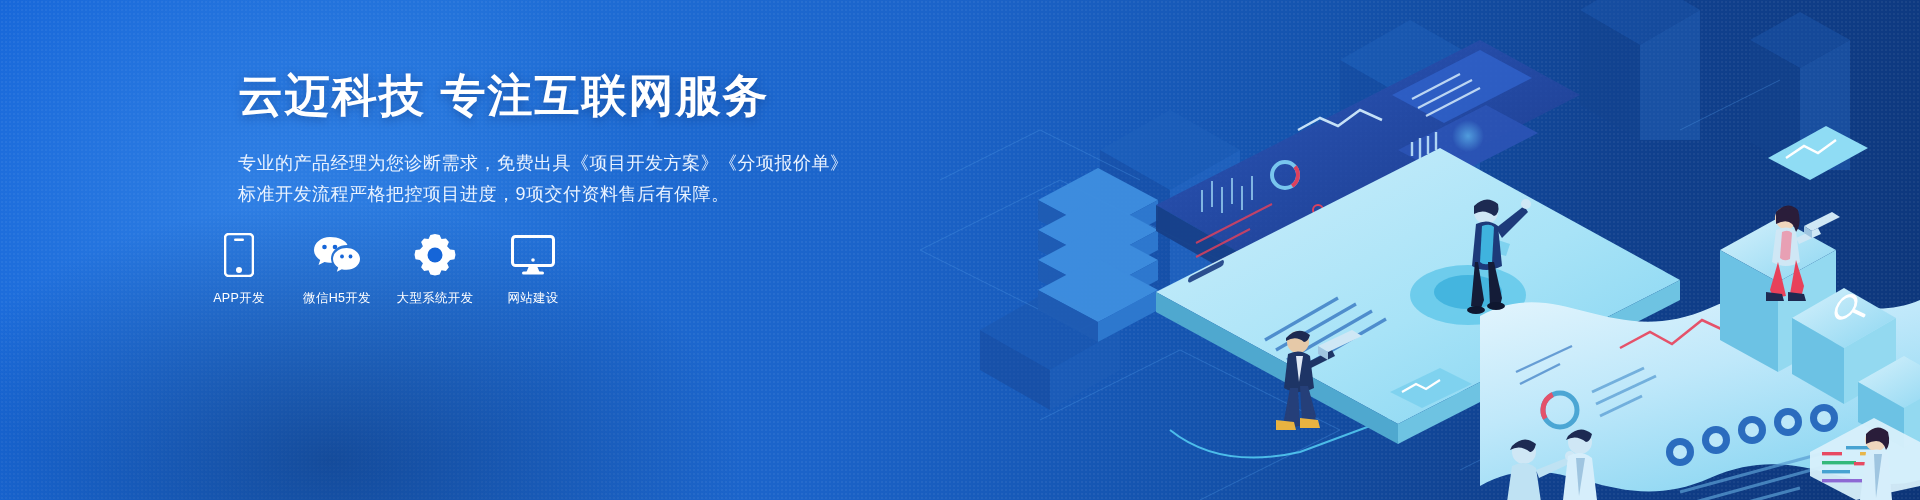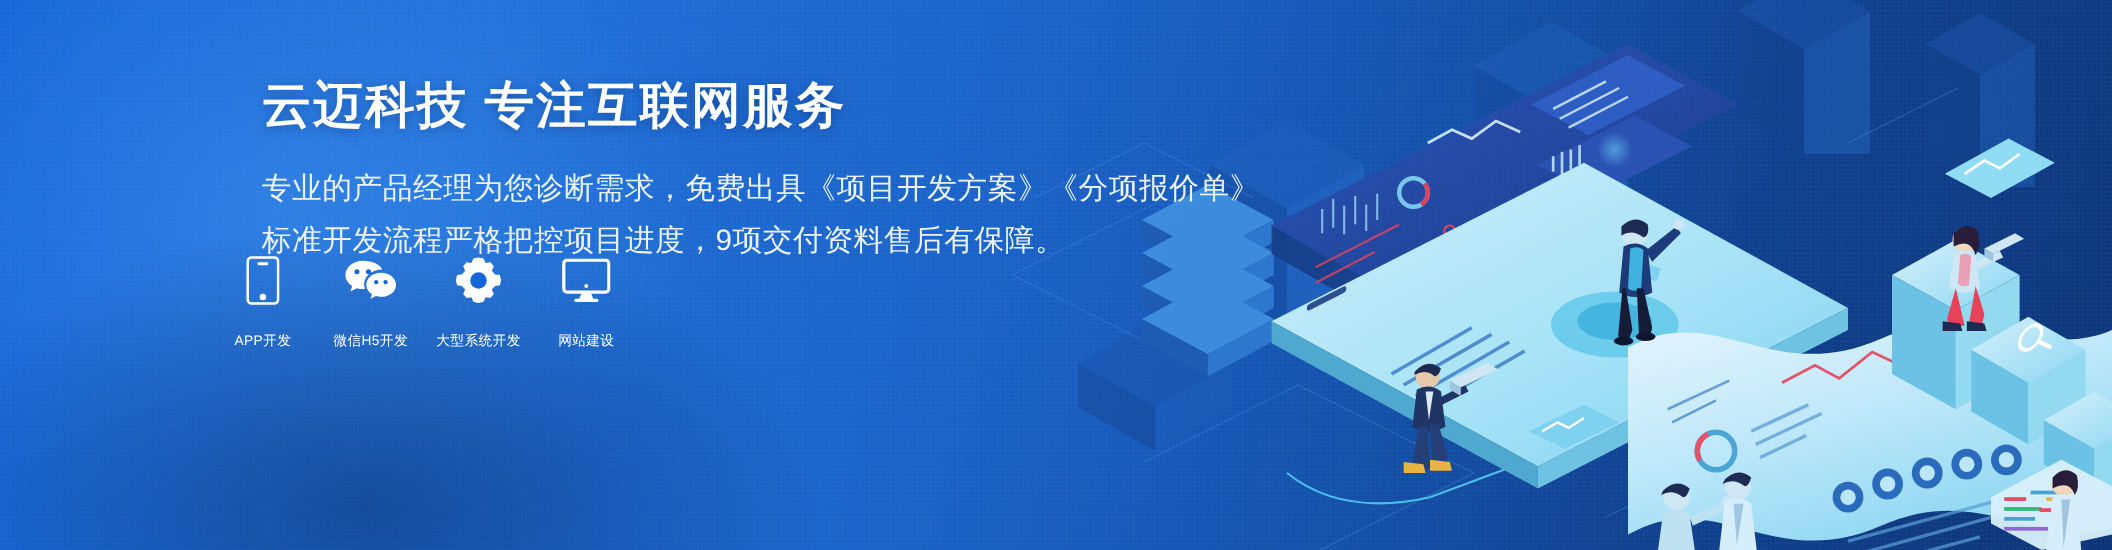--- a/index.html
+++ b/index.html
@@ -54,21 +54,21 @@
     font-size: 45px;
     line-height: 1.15;
     font-weight: bold;
     color: #ffffff;
     letter-spacing: 2px;
     text-shadow: 0 2px 10px rgba(0,30,80,0.35);
     white-space: nowrap;
   }
   #subtitle {
     margin-top: 26px;
-    font-size: 27px;
+    font-size: 18px;
     line-height: 1.75;
     color: #eaf3ff;
     letter-spacing: 0.5px;
     white-space: nowrap;
   }
   .sub-line { display: block; }
 
   
   #services {
     position: absolute;
@@ -87,21 +87,21 @@
     cursor: pointer;
   }
   .service-ico {
     height: 46px;
     display: flex;
     align-items: center;
     justify-content: center;
   }
   .service-ico svg { display: block; }
   .service-label {
-    margin-top: 24px;
+    margin-top: 12px;
     font-size: 12.5px;
     color: #ffffff;
     white-space: nowrap;
     letter-spacing: 0.3px;
   }
 
   
   #art {
     position: absolute;
     right: 0; top: 0;

